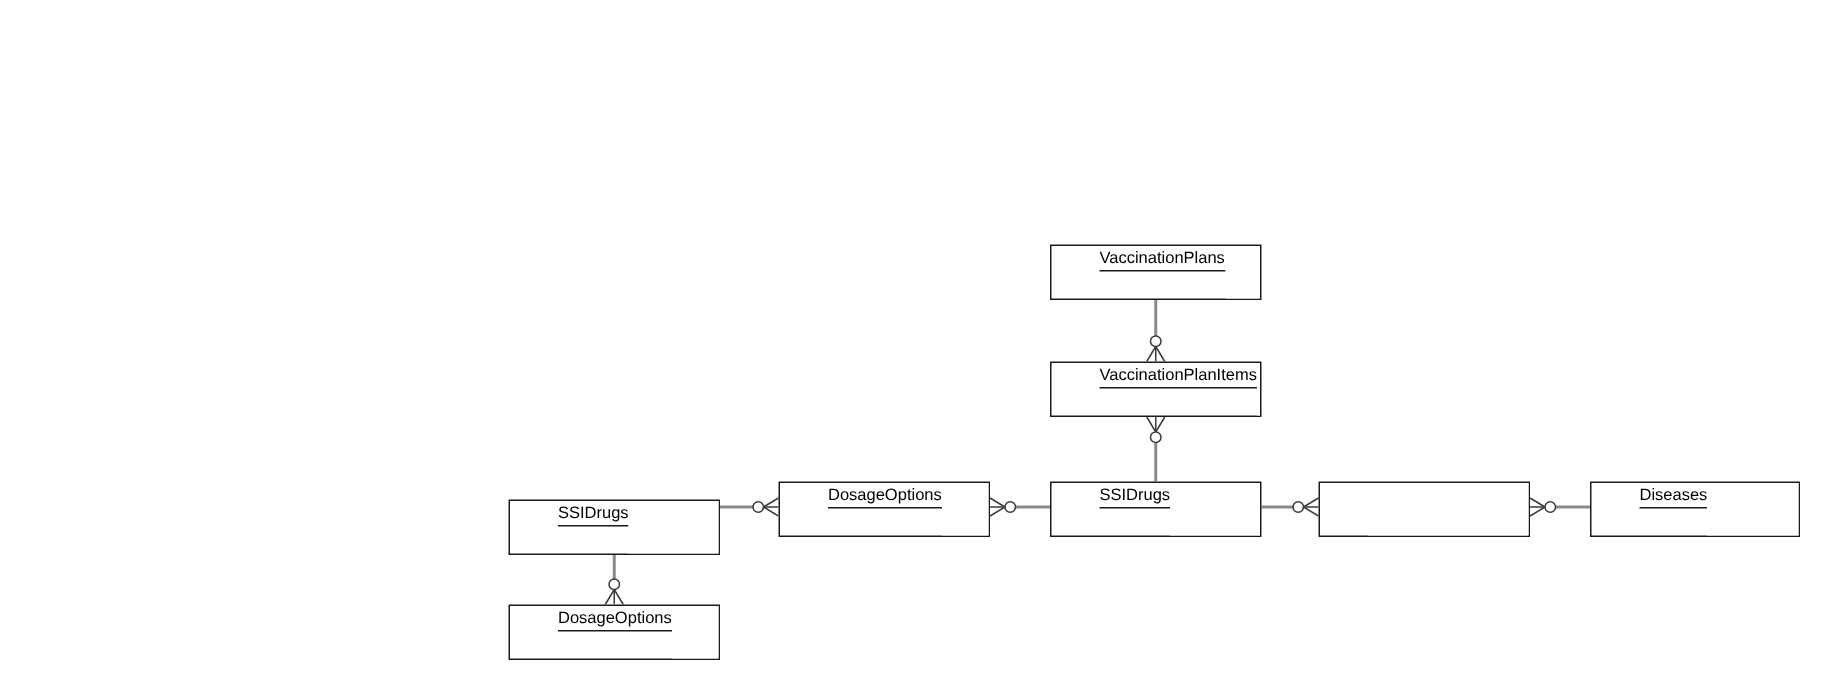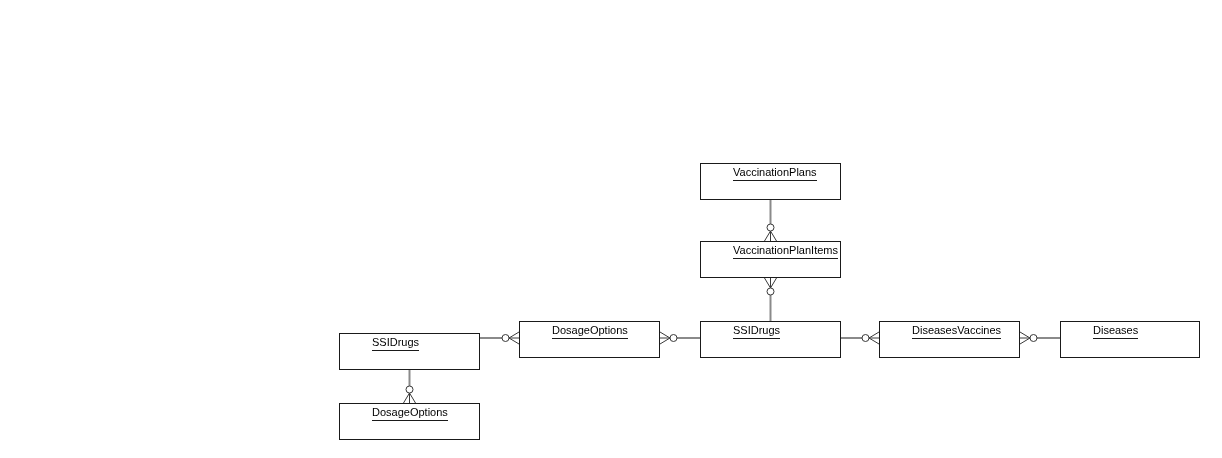--- a/index.html
+++ b/index.html
@@ -134,21 +134,20 @@
     <div class="entity-title">DosageOptions</div>
     <div class="entity-body"></div>
   </div>
 
   <div class="entity" style="left: 700px; top: 321px; width: 141px; height: 37px;">
     <div class="entity-title">SSIDrugs</div>
     <div class="entity-body"></div>
   </div>
 
   <div class="entity" style="left: 879px; top: 321px; width: 141px; height: 37px;">
-    <div class="entity-title">DiseasesVaccines</div>
     <div class="entity-body"></div>
   </div>
 
   <div class="entity" style="left: 339px; top: 403px; width: 141px; height: 37px;">
     <div class="entity-title">DosageOptions</div>
     <div class="entity-body"></div>
   </div>
 
   <div class="entity" style="left: 1060px; top: 321px; width: 140px; height: 37px;">
     <div class="entity-title">Diseases</div>

